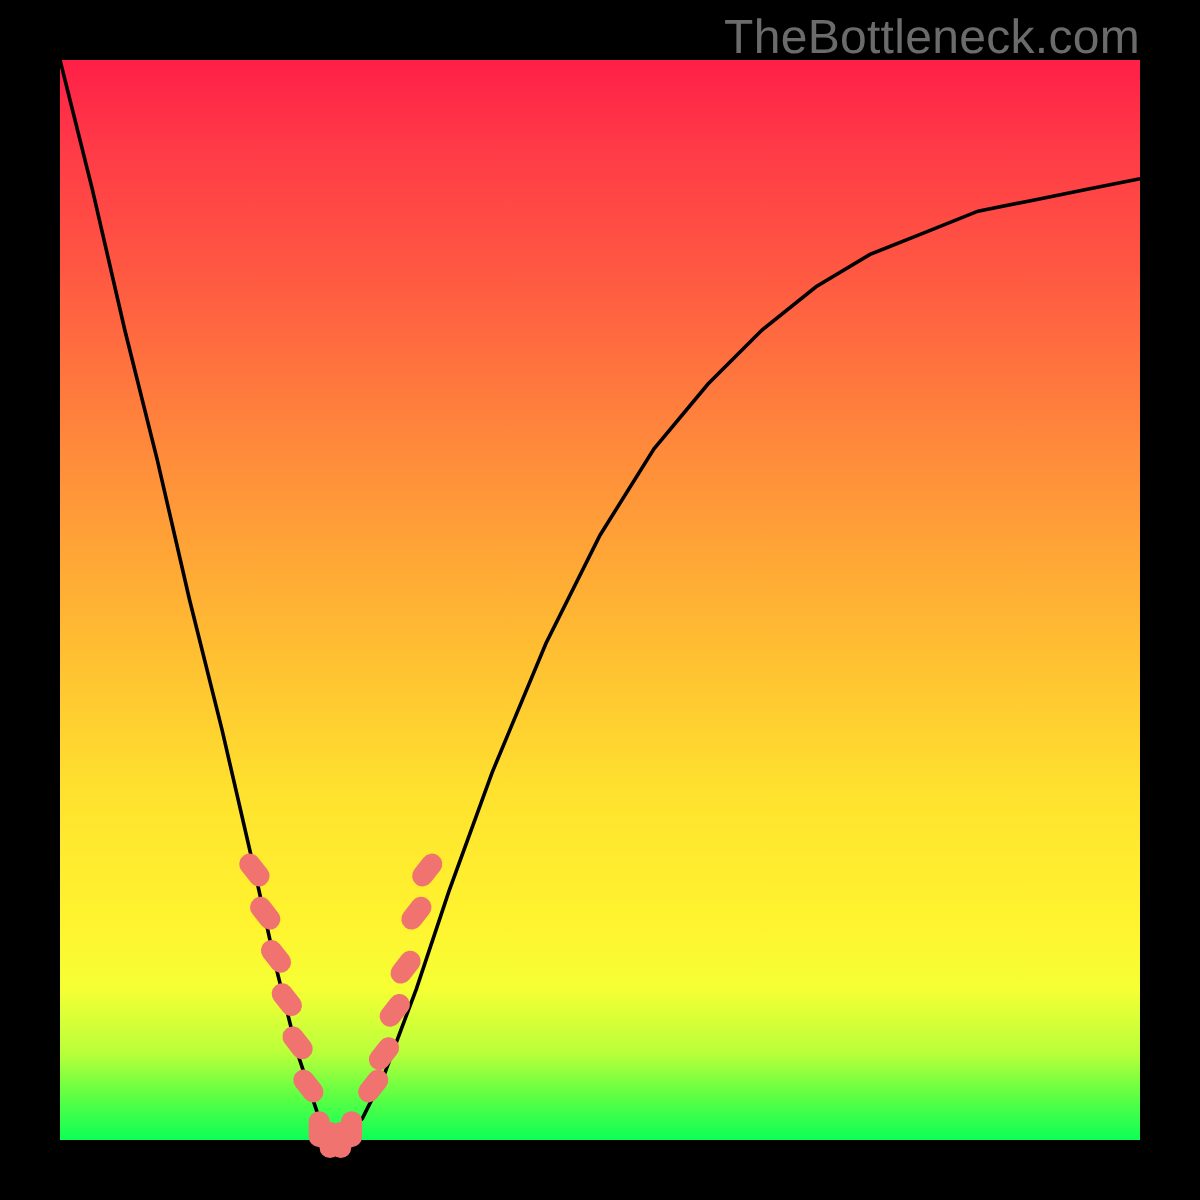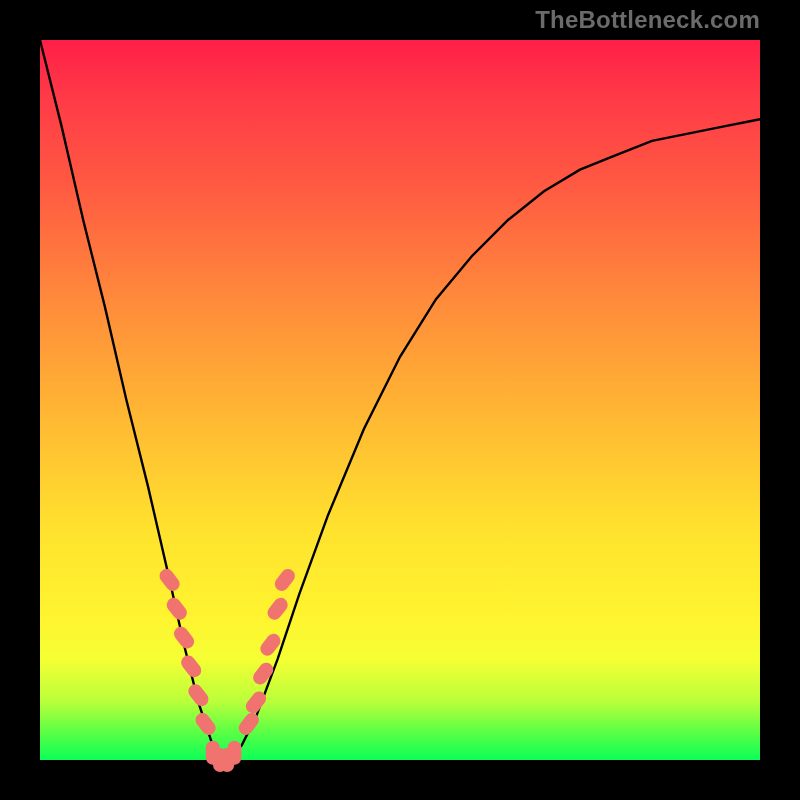--- a/index.html
+++ b/index.html
@@ -38,22 +38,22 @@
       #f5ff34 86%,
       #b8ff3a 92%,
       #5dff44 96%,
       #0cff57 100%
     );
   }
   .watermark {
     position: absolute;
     top: 6px;
     right: 40px;
-    font-size: 24px;
-    font-weight: 700;
+    font-size: 32px;
+    font-weight: 400;
     color: #6b6b6b;
     letter-spacing: 0.2px;
     user-select: none;
   }
   svg.curve {
     position: absolute;
     top: 0;
     left: 0;
     width: 720px;
     height: 720px;

